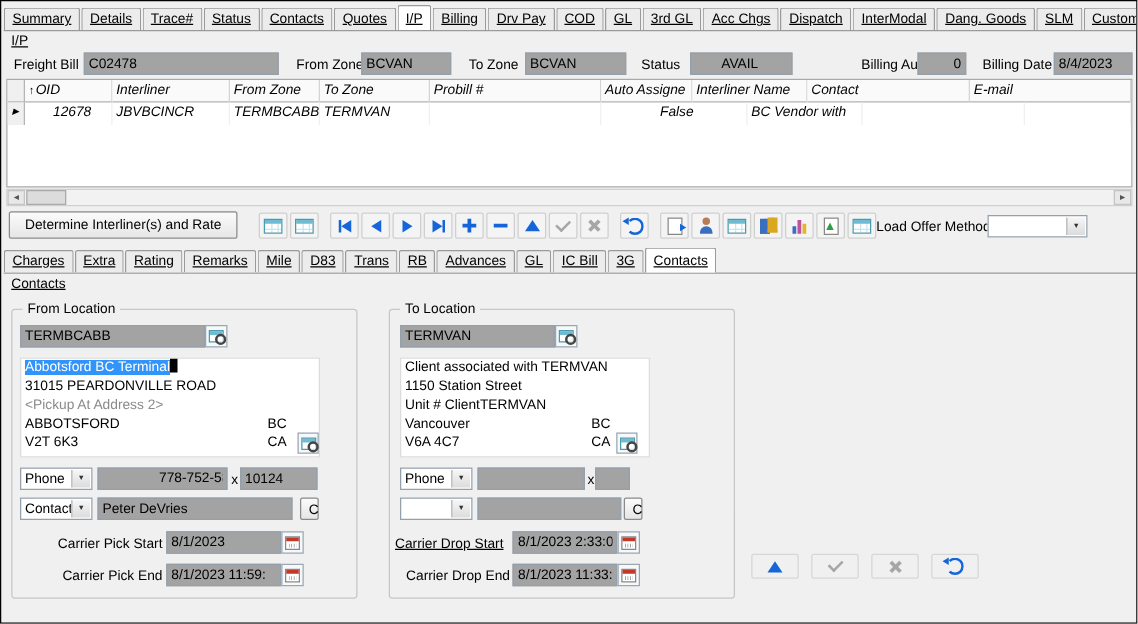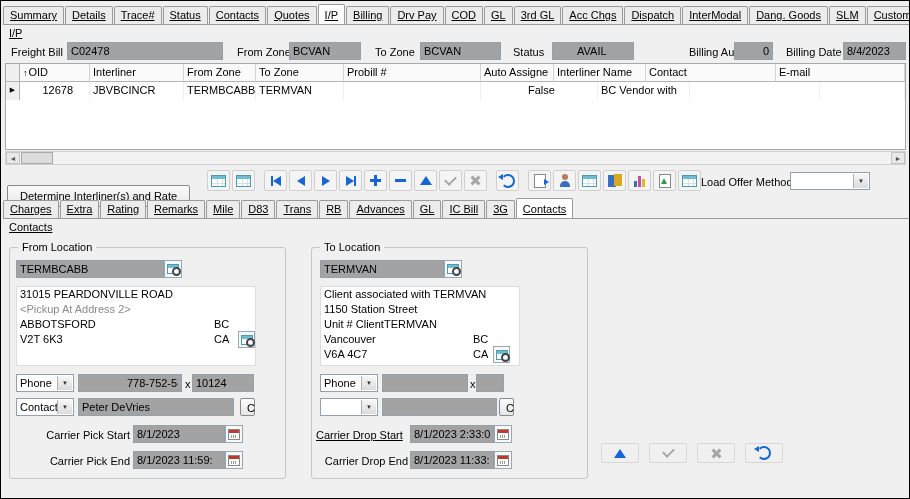--- a/index.html
+++ b/index.html
@@ -11,37 +11,37 @@
   .tab{height:17px;line-height:17px;padding:0 6px;border:1px solid #9a9a9a;border-bottom:none;
        border-radius:2px 2px 0 0;margin-right:1px;background:#ececec;text-decoration:underline;cursor:default;flex:0 0 auto;}
   .tab.sel{background:#fff;height:20px;line-height:20px;margin-bottom:-1px;position:relative;z-index:2;}
   .seclabel{position:absolute;text-decoration:underline;}
   
   .lbl{position:absolute;line-height:14px;}
   .fld{position:absolute;height:18px;box-sizing:border-box;border:1px solid #94a0ac;background:#a3a3a3;
        font:11px "Liberation Sans",sans-serif;padding:0 3px;outline:none;}
   .fldr{text-align:right;}
   
-  .grid{position:absolute;left:4px;top:62px;width:901px;height:87px;background:#fff;border:1px solid #a8a8a8;box-sizing:border-box;overflow:hidden;}
+  .grid{position:absolute;left:4px;top:62px;width:901px;height:87px;background:#fff;border:1px solid #a8a8a8;box-sizing:border-box;overflow:hidden;font-style:italic;}
   .grow{display:flex;height:18px;}
   .gh{box-sizing:border-box;border-right:1px solid #d4d4d4;border-bottom:1px solid #b4b4b4;background:#fafafa;
       padding:2px 3px 0 3px;overflow:hidden;white-space:nowrap;}
   .gc{box-sizing:border-box;border-right:1px solid #f0f0f0;padding:2px 3px 0 3px;overflow:hidden;white-space:nowrap;}
   .gsel{width:14px;flex:0 0 14px;background:#f0f0f0;border-right:1px solid #b4b4b4;padding:0;text-align:center;}
   .sorticon{font-size:9px;margin-right:1px;}
   .rowmark{font-size:7px;line-height:16px;}
   .oidcell{text-align:right;padding-right:16px;}
   
   .hscroll{position:absolute;left:4px;top:150px;width:901px;height:14px;background:#f2f2f2;border:1px solid #d0d0d0;box-sizing:border-box;}
   .sbbtn{position:absolute;top:0;width:14px;height:12px;background:#e8e8e8;border:1px solid #c4c4c4;box-sizing:border-box;
          display:flex;align-items:center;justify-content:center;font-size:7px;color:#555;}
   .sbthumb{position:absolute;left:15px;top:0;width:32px;height:12px;background:#dcdcdc;border:1px solid #aaa;box-sizing:border-box;}
   
   .btn{position:absolute;height:22px;padding:0 12px;border:1px solid #8a8a8a;border-radius:2px;
-       background:linear-gradient(#fbfbfb,#e6e6e6);font:11px "Liberation Sans",sans-serif;cursor:pointer;margin-top:16px;}
+       background:linear-gradient(#fbfbfb,#e6e6e6);font:11px "Liberation Sans",sans-serif;cursor:pointer;}
   .ibtn{width:23px;height:21px;display:flex;align-items:center;justify-content:center;background:#f4f4f4;
         border:1px solid #cfcfcf;border-radius:2px;cursor:pointer;box-sizing:border-box;flex:0 0 auto;}
   .icons{position:absolute;left:206px;top:2px;display:flex;gap:2px;align-items:center;}
   .gap{margin-left:7px;}
   
   .t-left{width:0;height:0;border-top:5px solid transparent;border-bottom:5px solid transparent;border-right:8px solid #1565d8;}
   .t-right{width:0;height:0;border-top:5px solid transparent;border-bottom:5px solid transparent;border-left:8px solid #1565d8;}
   .vbar{width:2px;height:10px;background:#1565d8;}
   .plus{position:relative;width:11px;height:11px;}
   .plus::before{content:"";position:absolute;left:0;top:4px;width:11px;height:3px;background:#1565d8;}
@@ -266,20 +266,21 @@
 
   <span class="seclabel" style="left:8px;top:220px;">Contacts</span>
 
   <div class="gbox" style="left:8px;top:246px;">
     <span class="gtitle">From Location</span>
     <input class="fld" style="left: 6px; top: 12px; width: 148px;" value="TERMBCABB">
     <div class="sqbtn" style="left:154px;top:12px;">
         <span class="i-lookup"></span>
       </div>
     <div class="addr" style="left:6px;top:38px;width:240px;height:80px;">
+      <div class="aline"><span class="hl">Abbotsford BC Terminal</span><span class="caret"></span></div>
       <div class="aline">31015 PEARDONVILLE ROAD</div>
       <div class="aline dim">&lt;Pickup At Address 2&gt;</div>
       <div class="aline"><span>ABBOTSFORD</span><span style="position:absolute;left:197px;">BC</span></div>
       <div class="aline"><span>V2T 6K3</span><span style="position:absolute;left:197px;">CA</span>
         <span class="sqbtn" style="left:221px;top:-1px;width:17px;height:17px;">
             <span class="i-lookup"></span>
           </span>
       </div>
     </div>
     <div class="combo" style="left:6px;top:126px;width:58px;">

